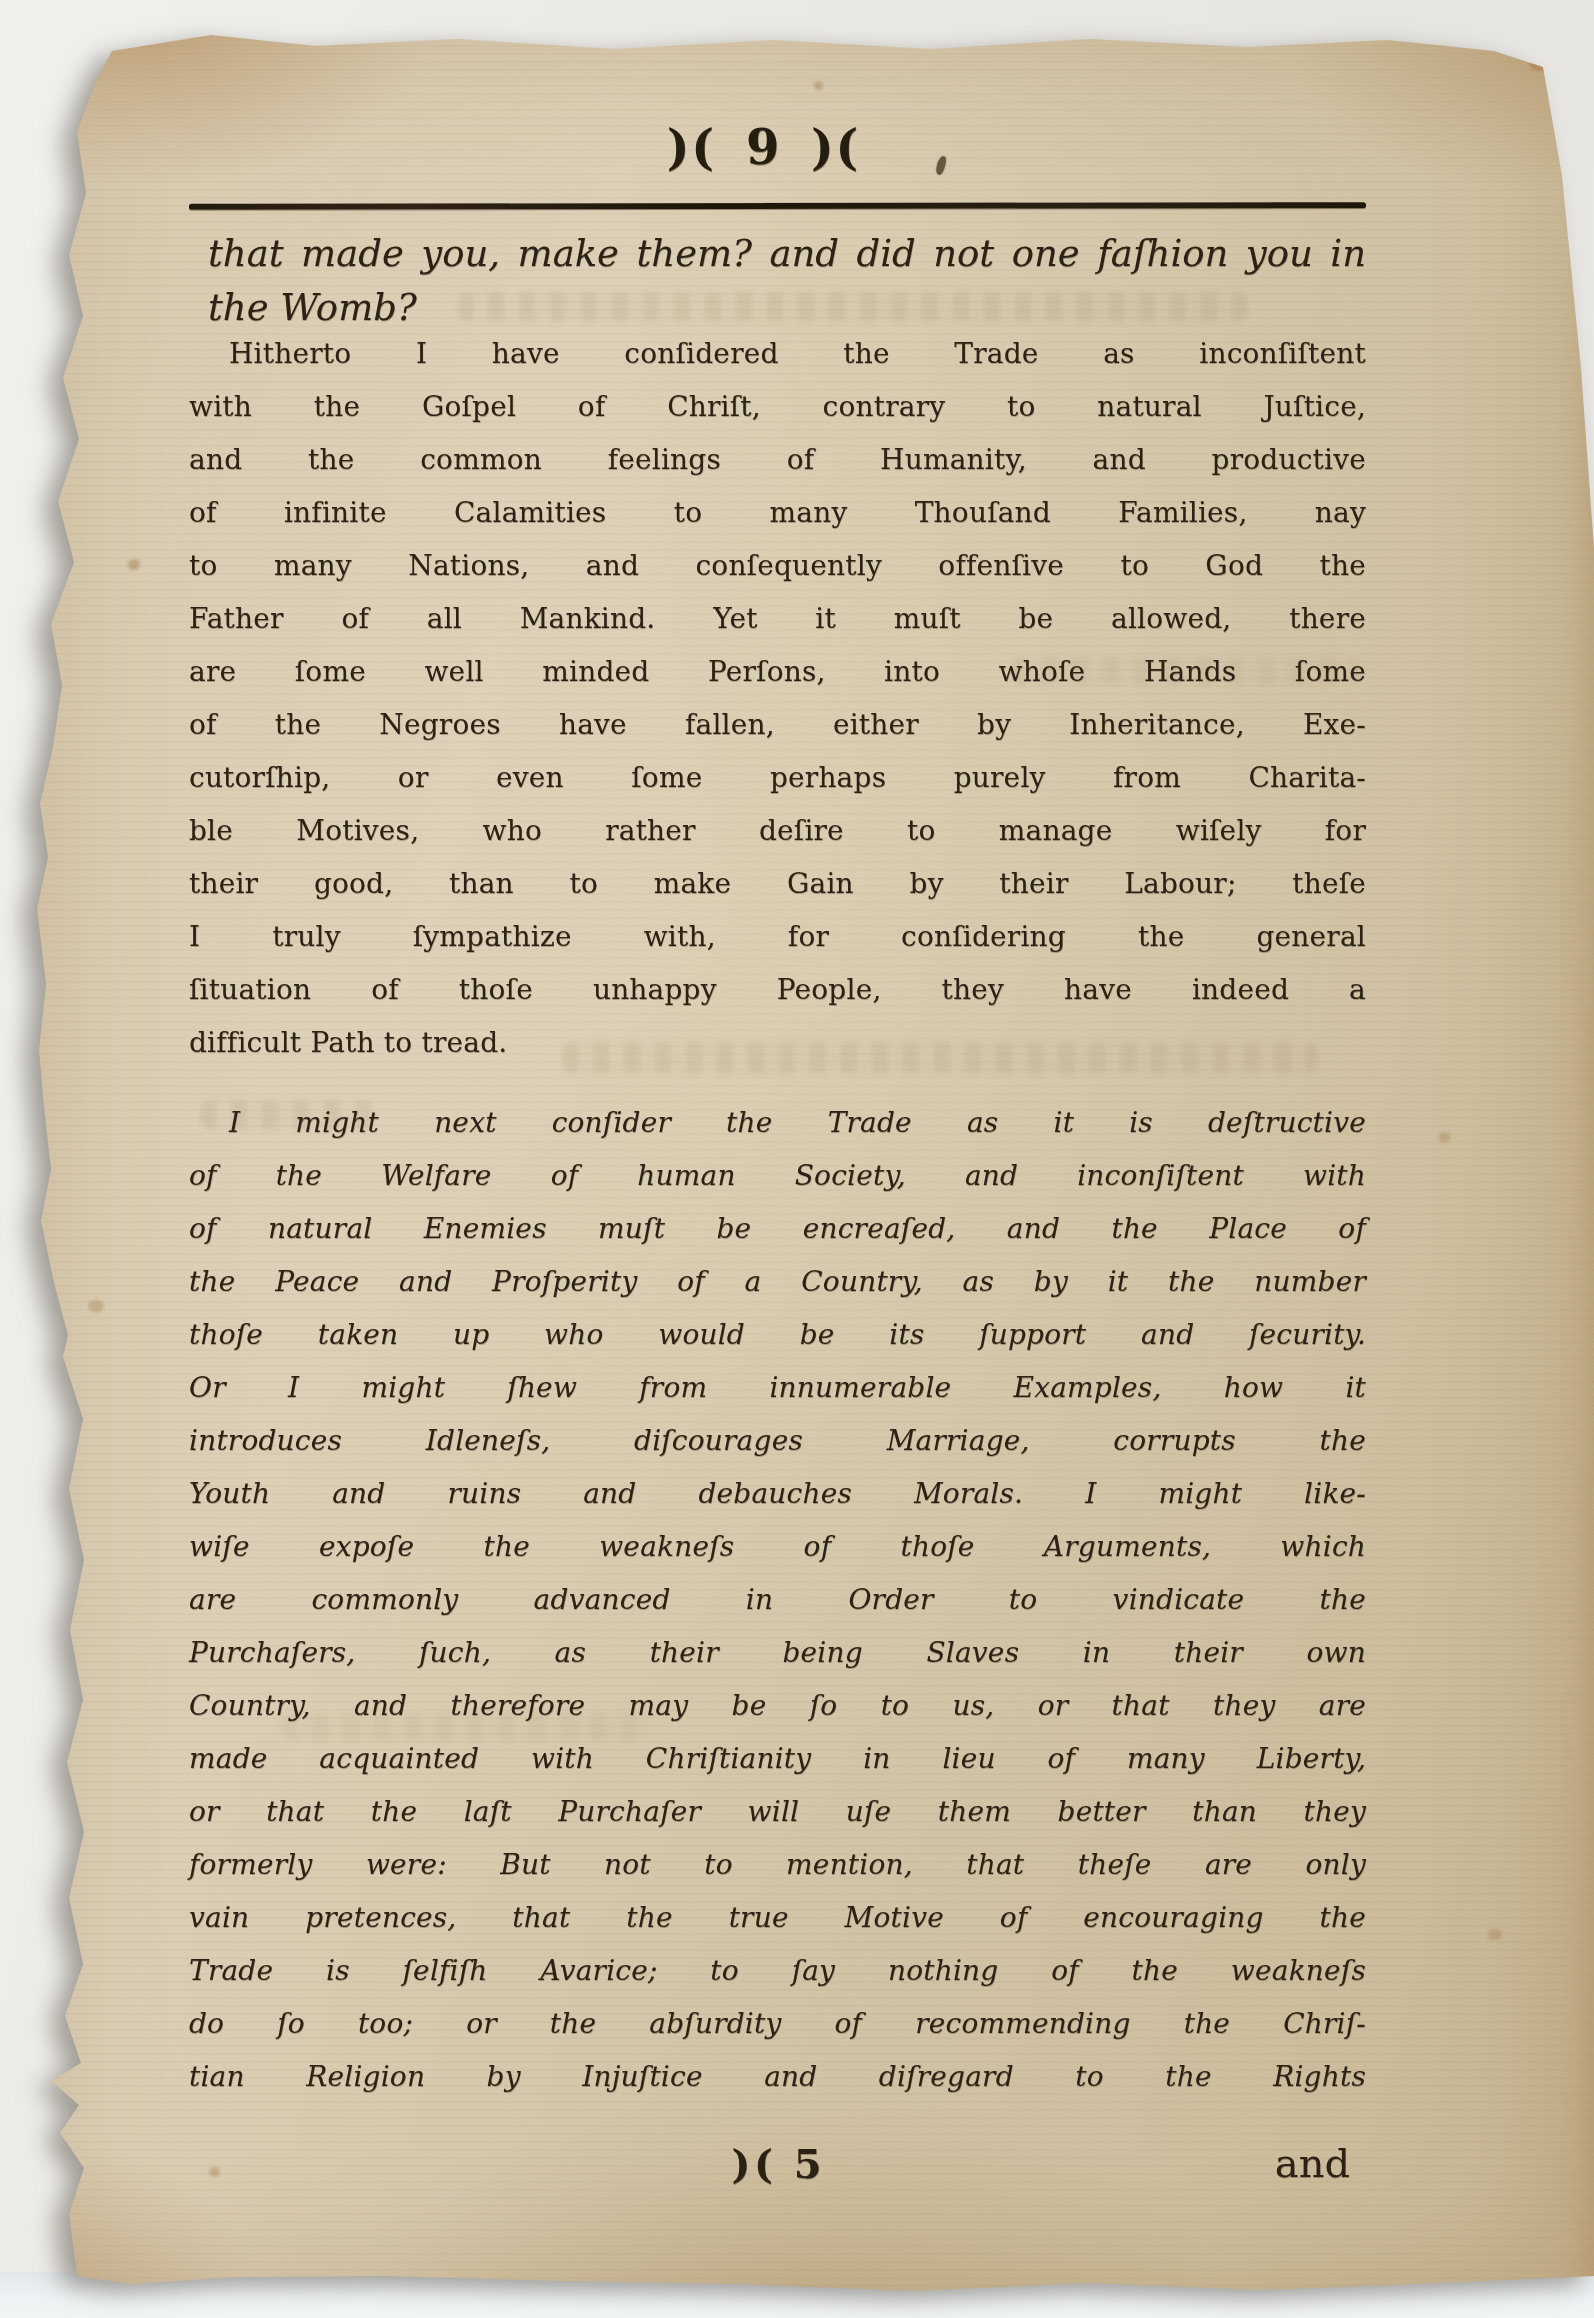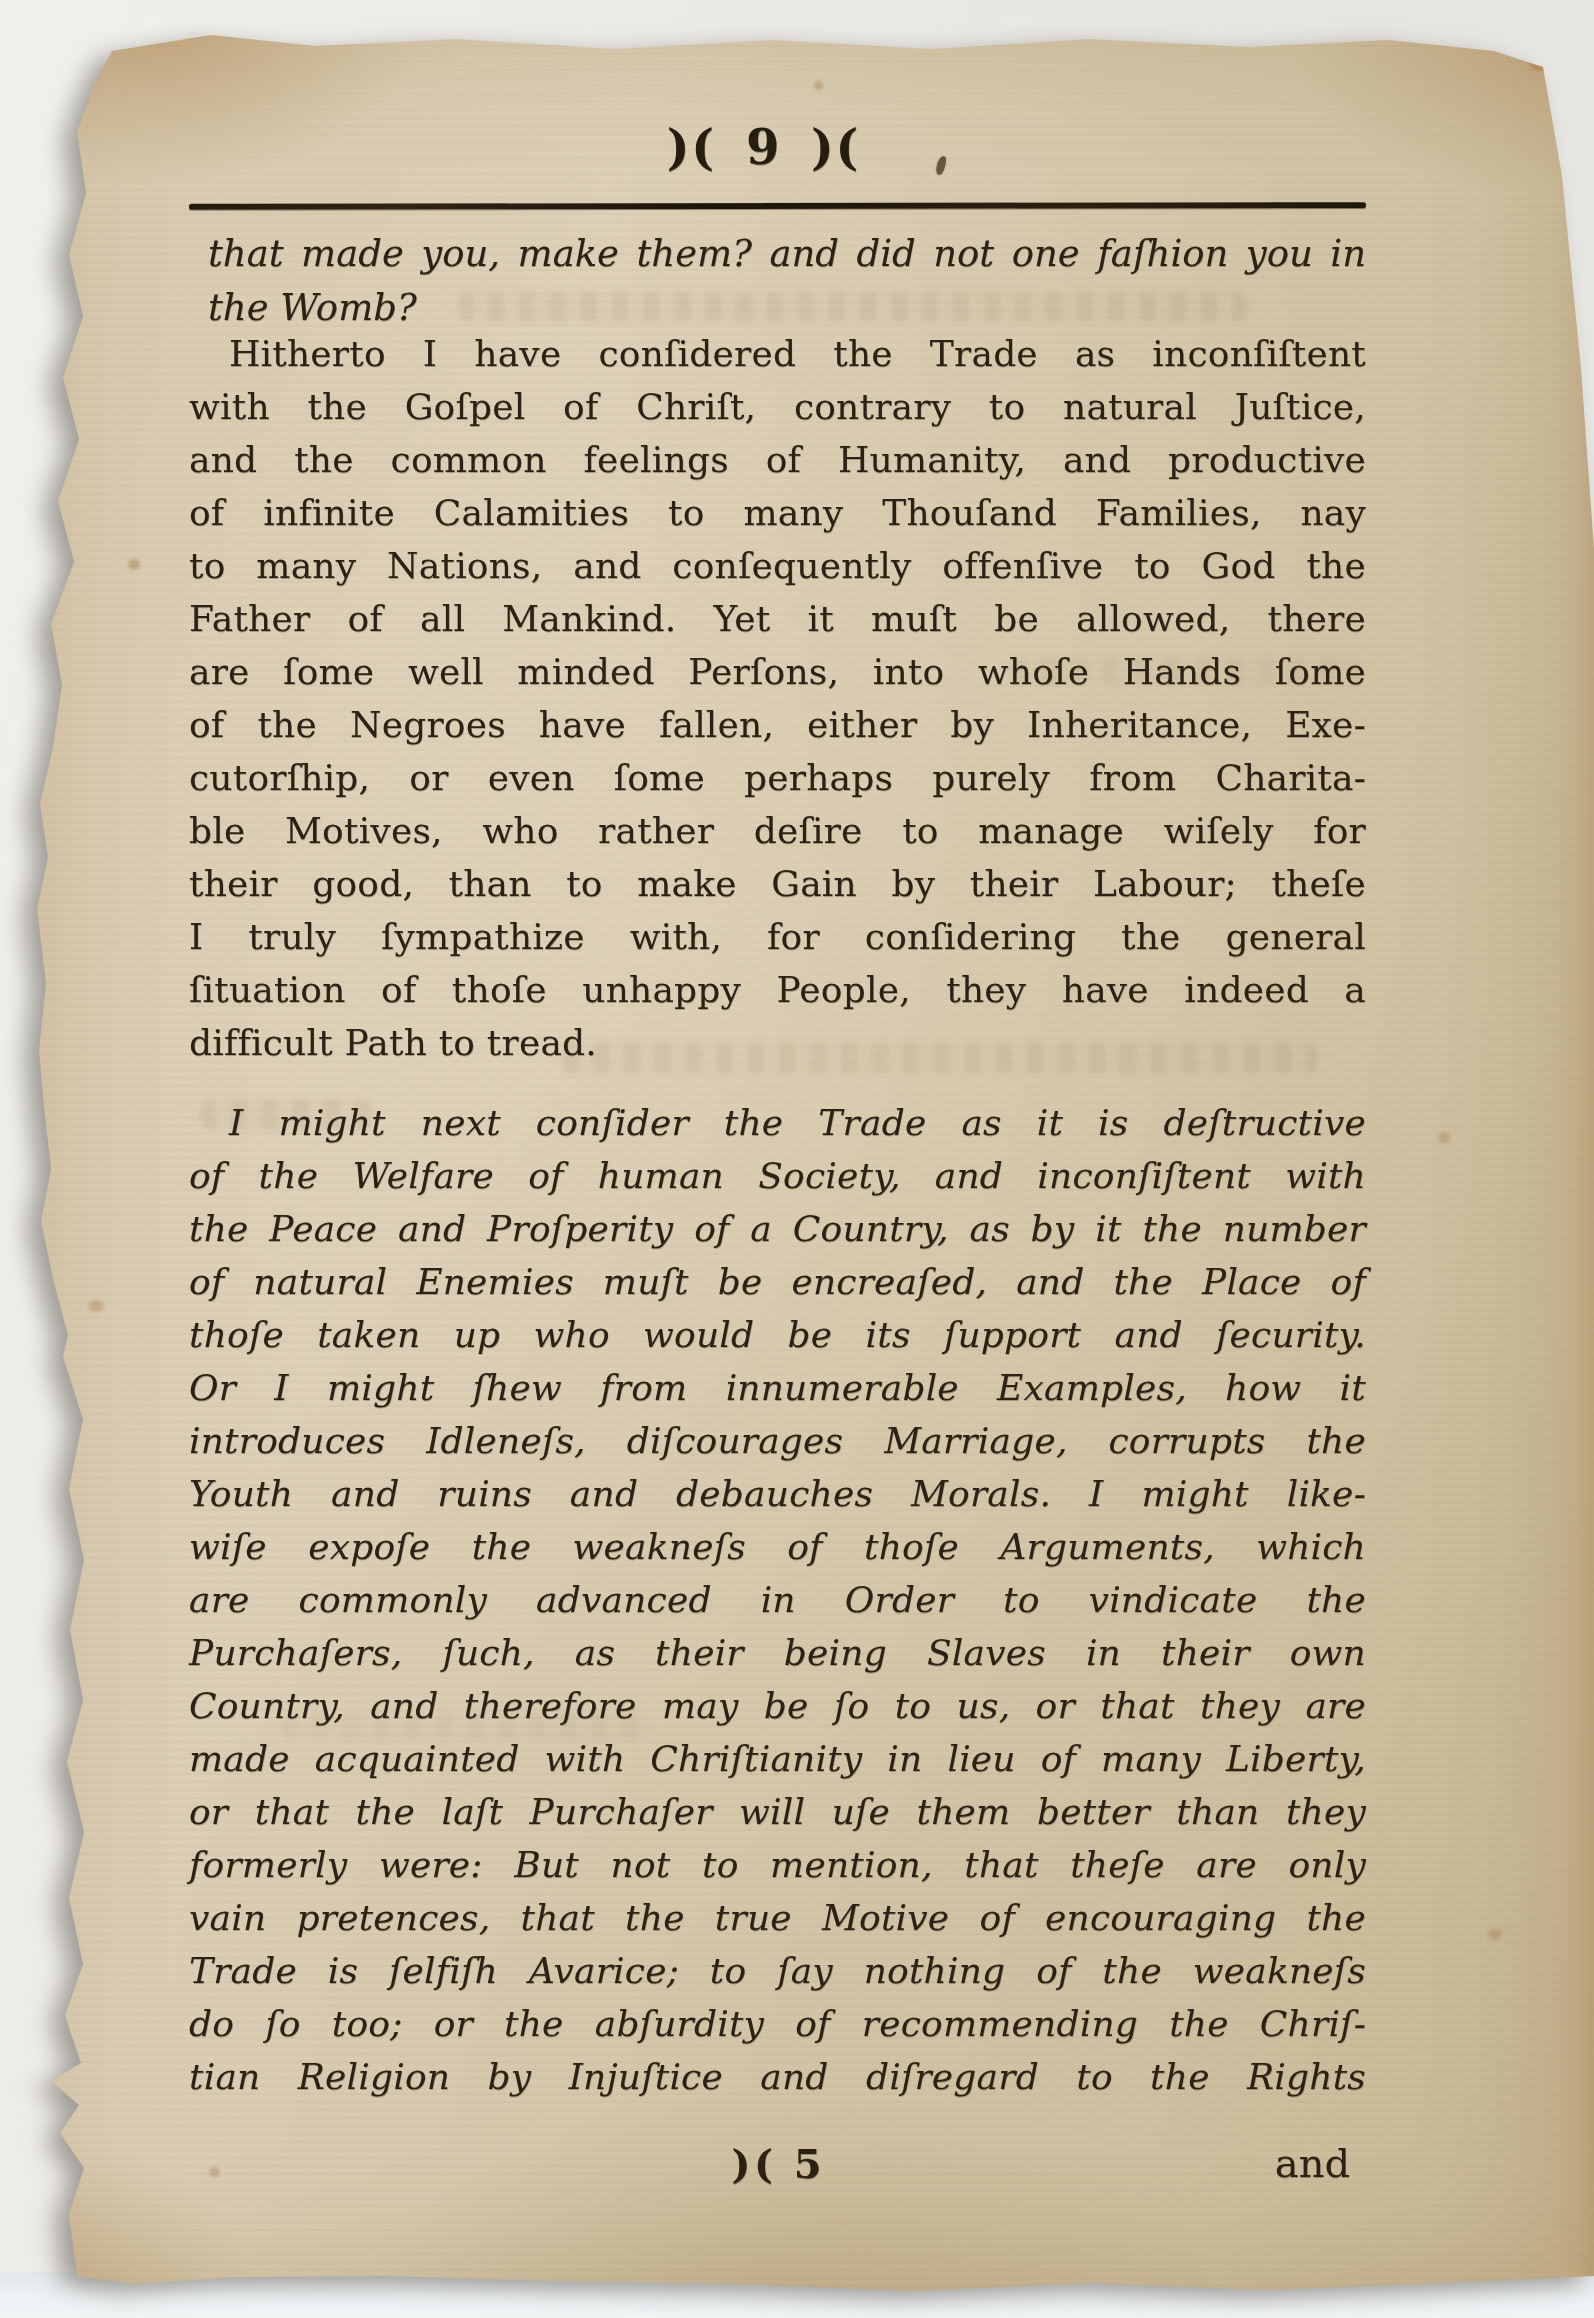--- a/index.html
+++ b/index.html
@@ -69,21 +69,21 @@
     border-radius:2.6px;box-shadow:0 0.9px 0.9px rgba(60,45,25,.45);
     transform:rotate(-.08deg);
   }
   .quote{
     position:absolute;left:189px;width:1177px;top:227px;
     font-style:italic;font-size:37px;line-height:54px;color:#2b2215;
     text-shadow:0.4px 0.7px 0 rgba(42,32,16,.32);
   }
   .para{
     position:absolute;left:189px;width:1177px;
-    font-size:36px;line-height:53px;color:#2b2215;
+    font-size:28px;line-height:53px;color:#2b2215;
     letter-spacing:0.2px;
     text-shadow:0.4px 0.7px 0 rgba(42,32,16,.30);
   }
   .p1{top:327px;}
   .p2{top:1096px;font-style:italic;}
   .ln{height:53px;text-align:justify;text-align-last:justify;white-space:nowrap;}
   .iln{height:54px;text-align:justify;text-align-last:justify;white-space:nowrap;margin-left:19px;}
   .iln.left,.ln.left{text-align-last:left;}
   .ln.indent{padding-left:40px;}
   .footer{
@@ -167,22 +167,22 @@
         <div class="ln">ble Motives, who rather deſire to manage wiſely for</div>
         <div class="ln">their good, than to make Gain by their Labour; theſe</div>
         <div class="ln">I truly ſympathize with, for conſidering the general</div>
         <div class="ln">ſituation of thoſe unhappy People, they have indeed a</div>
         <div class="ln left">difficult Path to tread.</div>
       </div>
 
       <div class="para p2">
         <div class="ln indent">I might next conſider the Trade as it is deſtructive</div>
         <div class="ln">of the Welfare of human Society, and inconſiſtent with</div>
+        <div class="ln">of natural Enemies muſt be encreaſed, and the Place of</div>
         <div class="ln">the Peace and Proſperity of a Country, as by it the number</div>
-        <div class="ln">of natural Enemies muſt be encreaſed, and the Place of</div>
         <div class="ln">thoſe taken up who would be its ſupport and ſecurity.</div>
         <div class="ln">Or I might ſhew from innumerable Examples, how it</div>
         <div class="ln">introduces Idleneſs, diſcourages Marriage, corrupts the</div>
         <div class="ln">Youth and ruins and debauches Morals.  I might like-</div>
         <div class="ln">wiſe expoſe the weakneſs of thoſe Arguments, which</div>
         <div class="ln">are commonly advanced in Order to vindicate the</div>
         <div class="ln">Purchaſers, ſuch, as their being Slaves in their own</div>
         <div class="ln">Country, and therefore may be ſo to us, or that they are</div>
         <div class="ln">made acquainted with Chriſtianity in lieu of many Liberty,</div>
         <div class="ln">or that the laſt Purchaſer will uſe them better than they</div>

